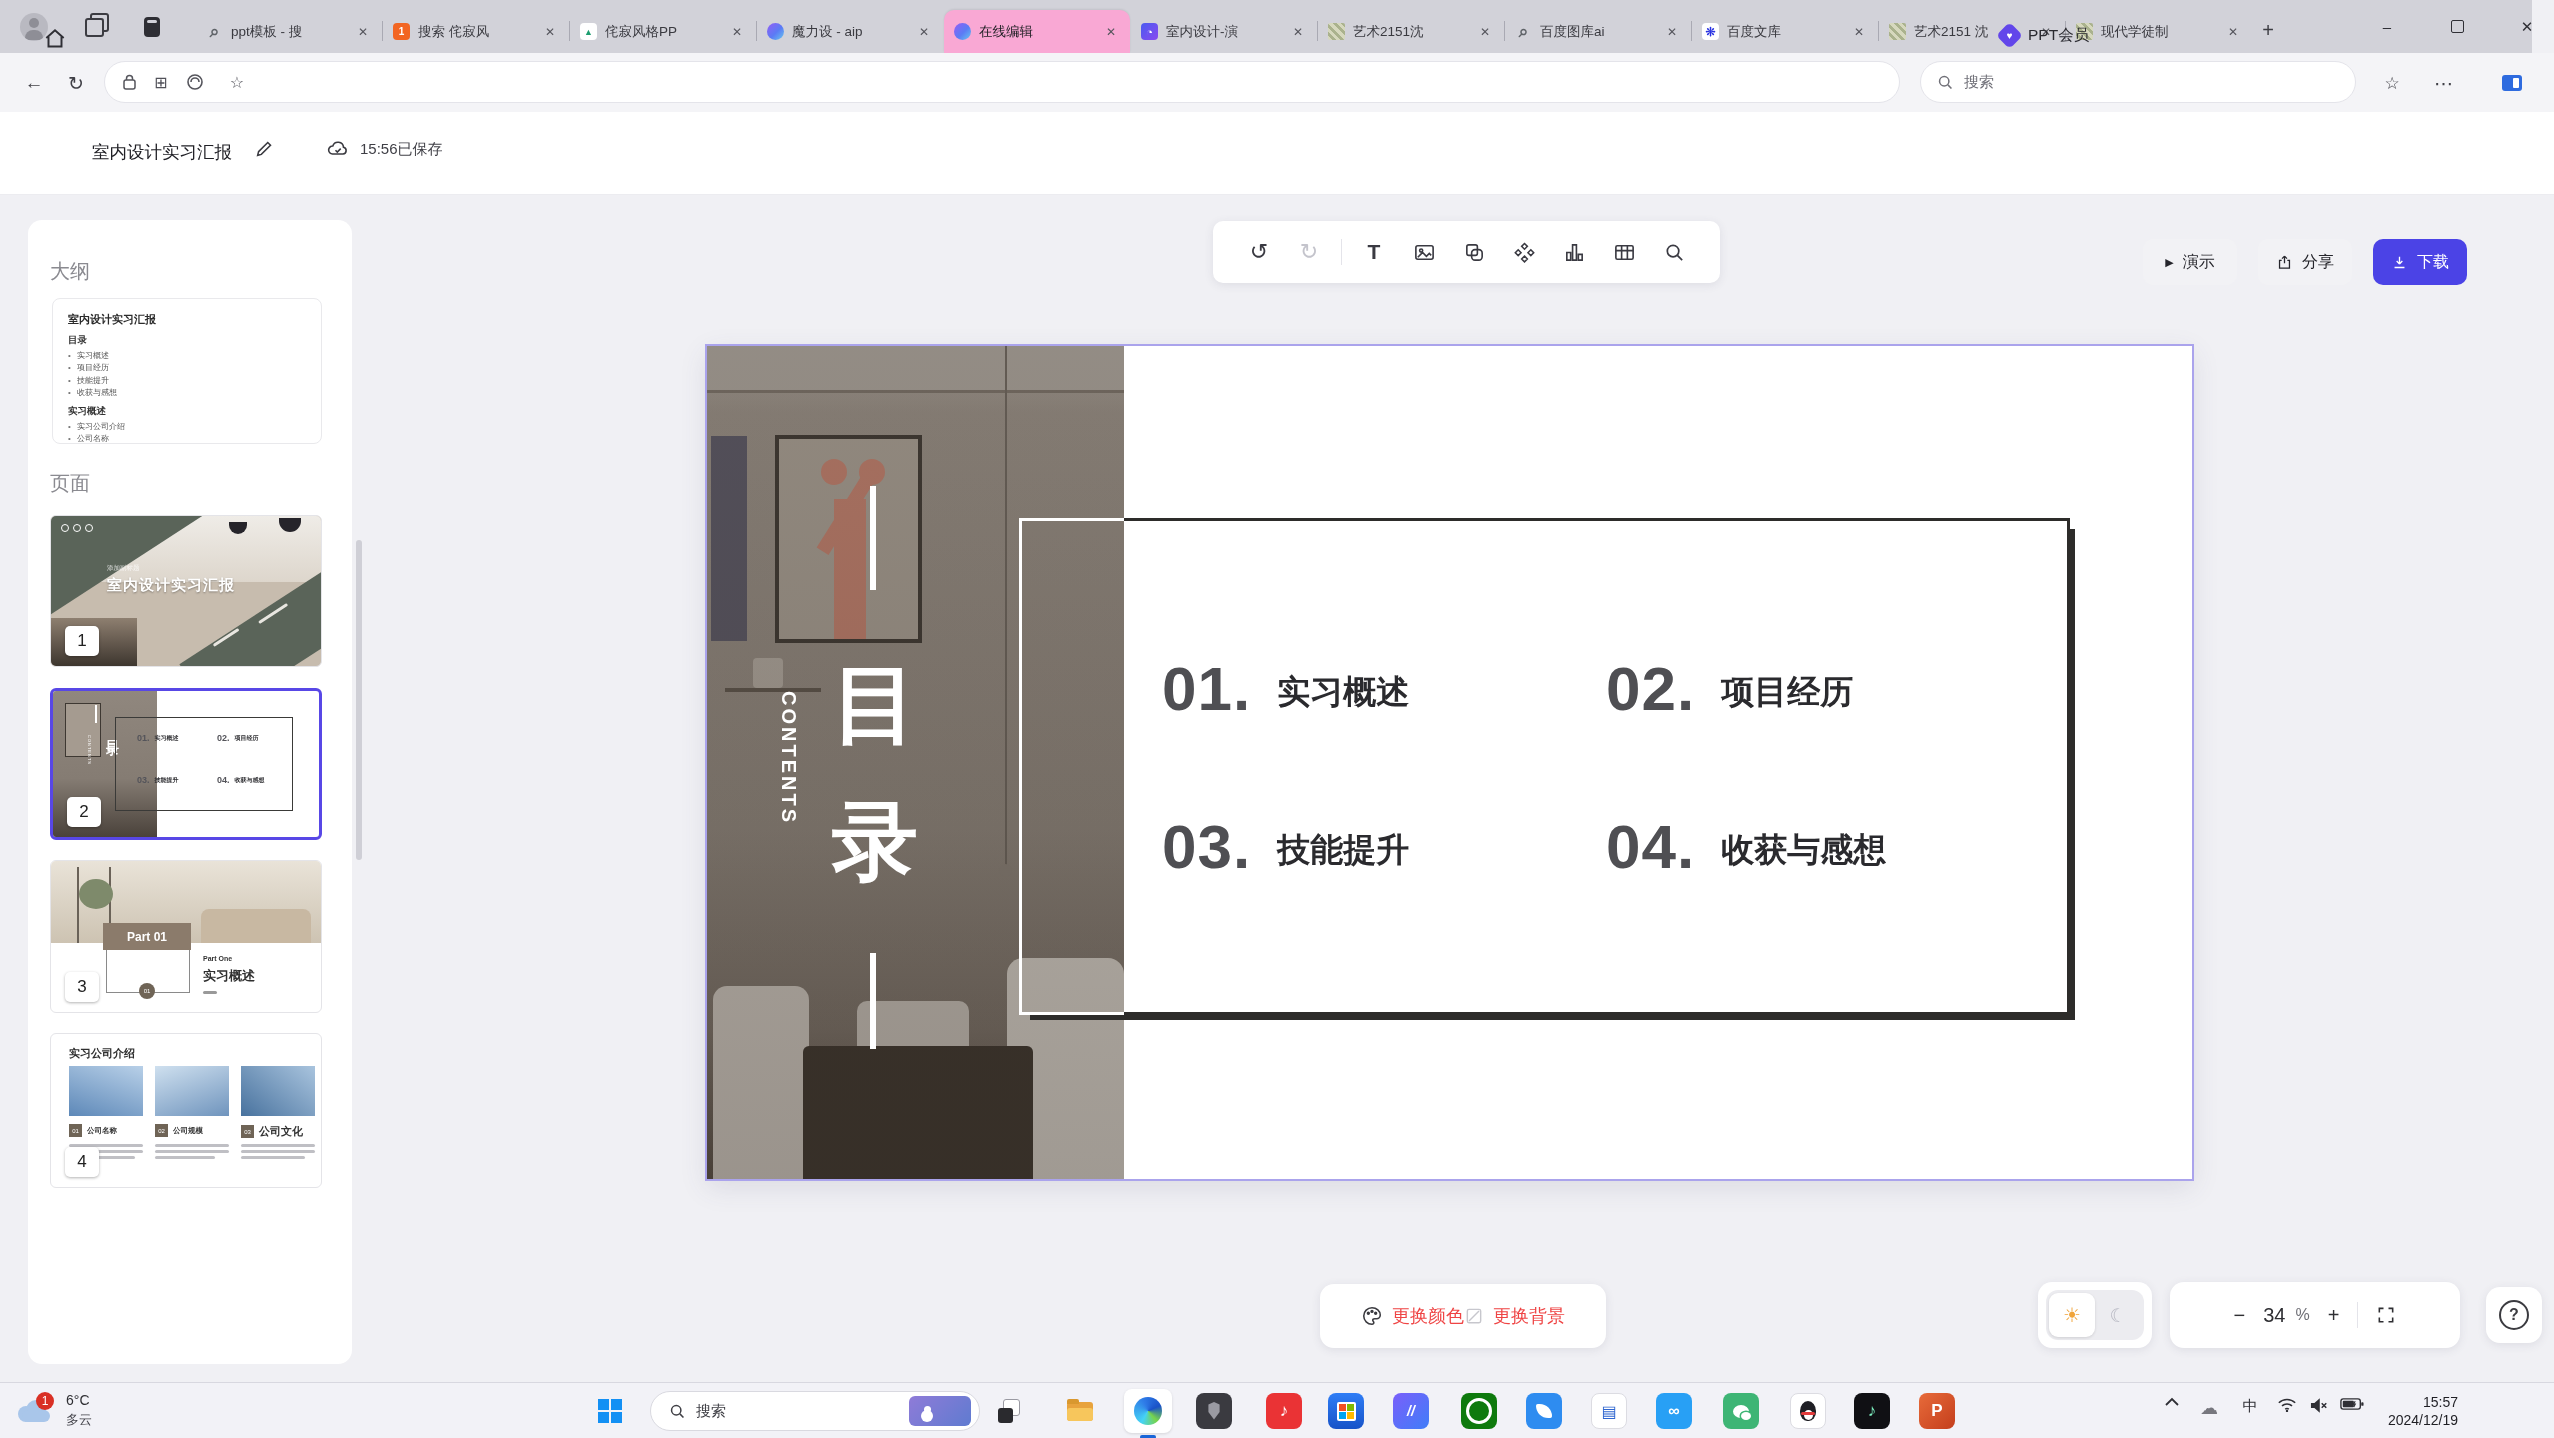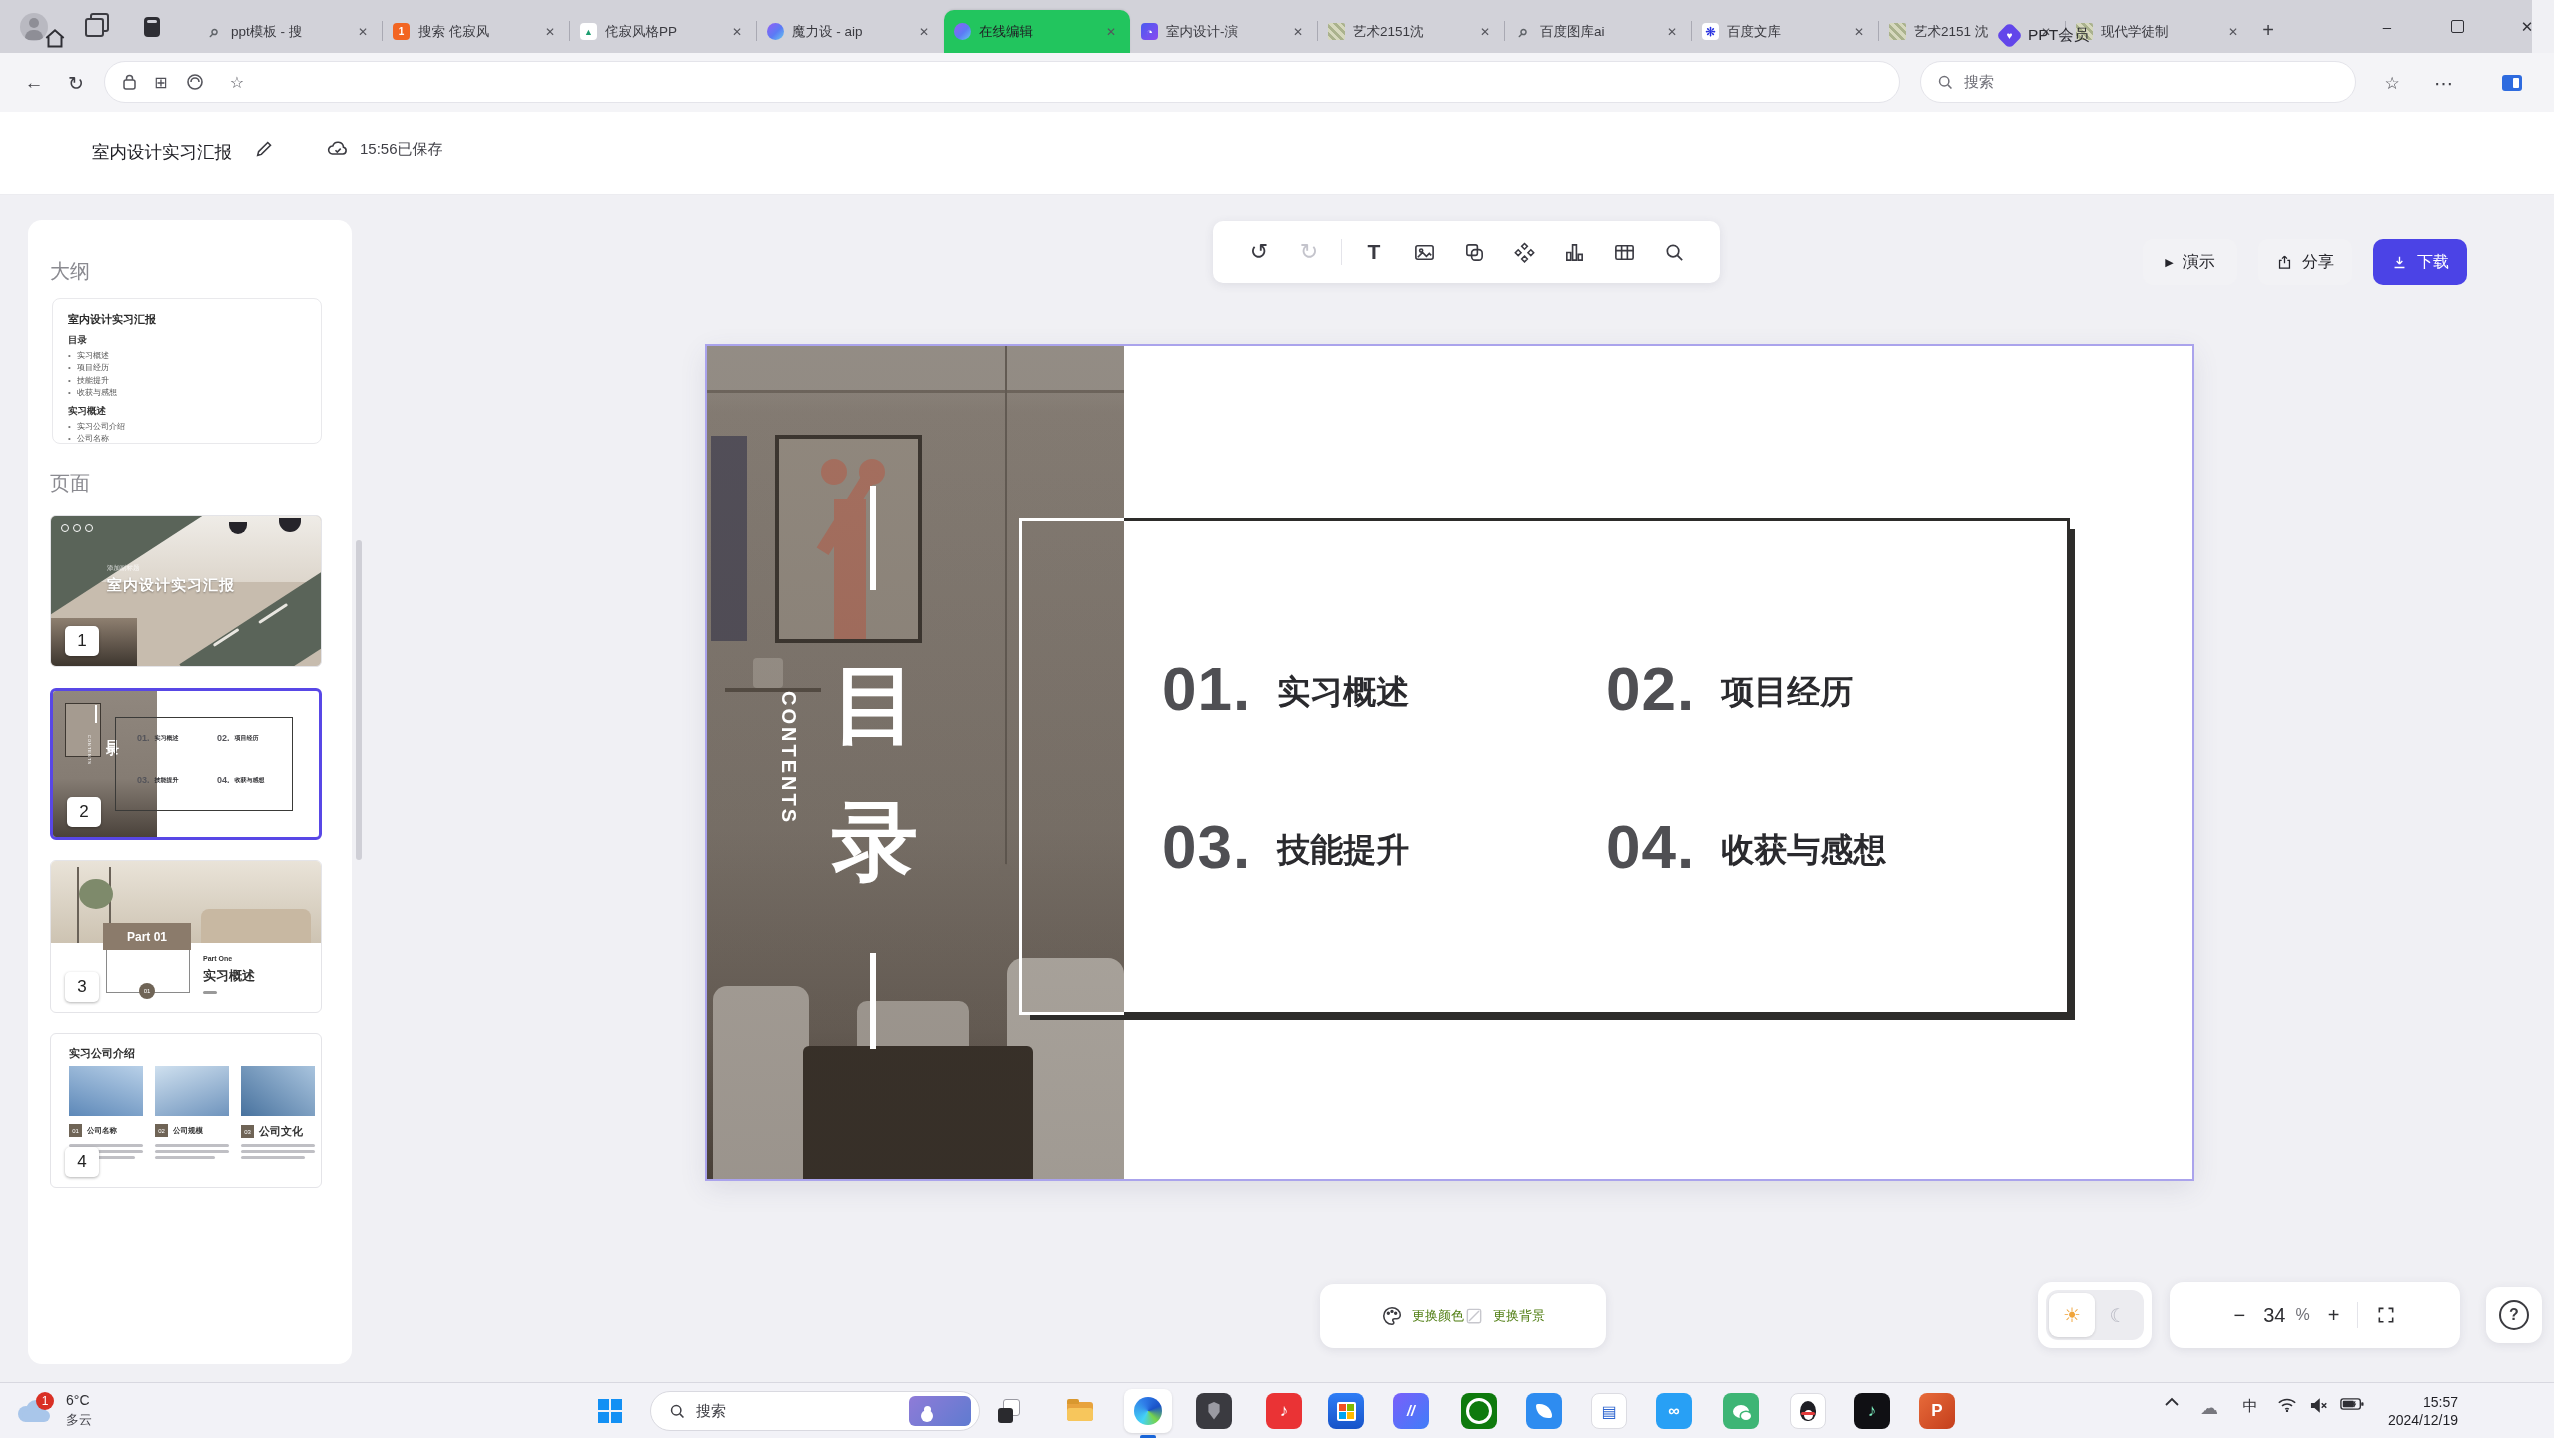--- a/index.html
+++ b/index.html
@@ -14,21 +14,21 @@
   .tb-ic{top:13px;width:28px;height:28px;display:flex;align-items:center;justify-content:center;color:#3c3c42}
   .avatar{border-radius:50%;background:#b9b9c1;overflow:hidden}
   .avatar::before{content:"";width:10px;height:10px;border-radius:50%;background:#8e8e96;margin-top:-8px}
   .avatar::after{content:"";position:absolute;width:18px;height:10px;border-radius:8px 8px 0 0;background:#8e8e96;margin-top:16px}
   .sq2{width:15px;height:15px;border:2px solid #3c3c42;border-radius:3px;box-shadow:5px -5px 0 -2px #d2d2d9,5px -5px 0 0 #3c3c42}
   .tabsicon{width:16px;height:20px;border-radius:4px;background:#2e2e34;position:relative}
   .tabsicon::after{content:"";position:absolute;left:3px;top:3px;width:10px;height:3px;border-radius:2px;background:#d2d2d9}
   #tabs{left:196px;top:10px;height:43px;display:flex}
   .tab{width:186px;margin-right:1px;height:43px;display:flex;align-items:center;gap:8px;padding:0 10px;box-sizing:border-box;border-radius:10px 10px 0 0;position:relative;cursor:pointer}
   .tab.sep::before{content:"";position:absolute;left:-1px;top:11px;width:1px;height:20px;background:#a9a9b3}
-  .tab.active{background:#22c55e;box-shadow:0 -1px 2px rgba(0,0,0,.08)}
+  .tab.active{background:#f9a8d4;box-shadow:0 -1px 2px rgba(0,0,0,.08)}
   .tab-t{flex:1;font-size:13.5px;color:#3a3a40;white-space:nowrap;overflow:hidden}
   .tab.active .tab-t{color:#1f1f24}
   .tab-x{font-size:12px;color:#55555c;padding:2px 4px;border-radius:4px}
   .fav{width:17px;height:17px;flex:0 0 17px;display:flex;align-items:center;justify-content:center;font-size:10px;border-radius:4px}
   .fav-search{color:#5f6368}
   .fav-search::after{content:"⌕";font-size:17px;font-weight:bold}
   .fav-orange{background:#f26522;color:#fff;font-weight:bold}
   .fav-orange::after{content:"1"}
   .fav-mountain{background:#fff;color:#1d9e70;font-weight:bold}
   .fav-mountain::after{content:"▲";font-size:9px}
@@ -86,21 +86,21 @@
   .frame-white{width:1051px;height:497px;border:3px solid #ffffff;box-sizing:border-box}
   .vline{left:163px;width:6px;background:#fff;z-index:4}
   .mulu{left:120px;width:96px;text-align:center;font-size:86px;font-weight:bold;color:#fff;line-height:1;z-index:4}
   #contents-v{left:70px;top:345px;writing-mode:vertical-rl;font-size:20px;font-weight:bold;letter-spacing:3px;color:#fff;z-index:4}
   .item{position:absolute;display:flex;align-items:center;gap:26px}
   .item .no{font-size:62px;font-weight:bold;color:#4f4f53;letter-spacing:1px;line-height:1}
   .item .lb{font-size:33px;font-weight:bold;color:#2a2a2e;margin-top:6px}
 
   
   .fbar{background:#fff;border-radius:14px;box-shadow:0 2px 10px rgba(60,60,90,.10)}
-  #colorbar{left:1320px;top:1284px;width:286px;height:64px;display:flex;align-items:center;justify-content:center;font-size:13px;color:#4d7c0f}
+  #colorbar{left:1320px;top:1284px;width:286px;height:64px;display:flex;align-items:center;justify-content:center;font-size:18px;color:#ef4444}
   #themetoggle{left:2038px;top:1282px;width:114px;height:66px;display:flex;align-items:center;justify-content:center}
   .toggle-pill{width:98px;height:50px;background:#ececf0;border-radius:12px;display:flex;align-items:center;padding:0 3px;box-sizing:border-box}
   .sun-tile{width:46px;height:44px;background:#fff;border-radius:9px;display:flex;align-items:center;justify-content:center;font-size:20px;color:#f0a43a;box-shadow:0 1px 3px rgba(0,0,0,.12)}
   .moon{flex:1;text-align:center;font-size:19px;color:#b9bac4}
   #zoombar{left:2170px;top:1282px;width:290px;height:66px;display:flex;align-items:center;justify-content:center;gap:18px;font-size:20px;color:#2f2f33}
   #helpbtn{left:2486px;top:1287px;width:56px;height:56px;display:flex;align-items:center;justify-content:center}
   .qmark{width:26px;height:26px;border:2px solid #3b3b40;border-radius:50%;display:flex;align-items:center;justify-content:center;font-size:16px;font-weight:bold;color:#3b3b40}
 
   
   #taskbar{left:0;top:1382px;width:2554px;height:56px;background:rgba(242,242,247,.97);border-top:1px solid #d8d8e0}

